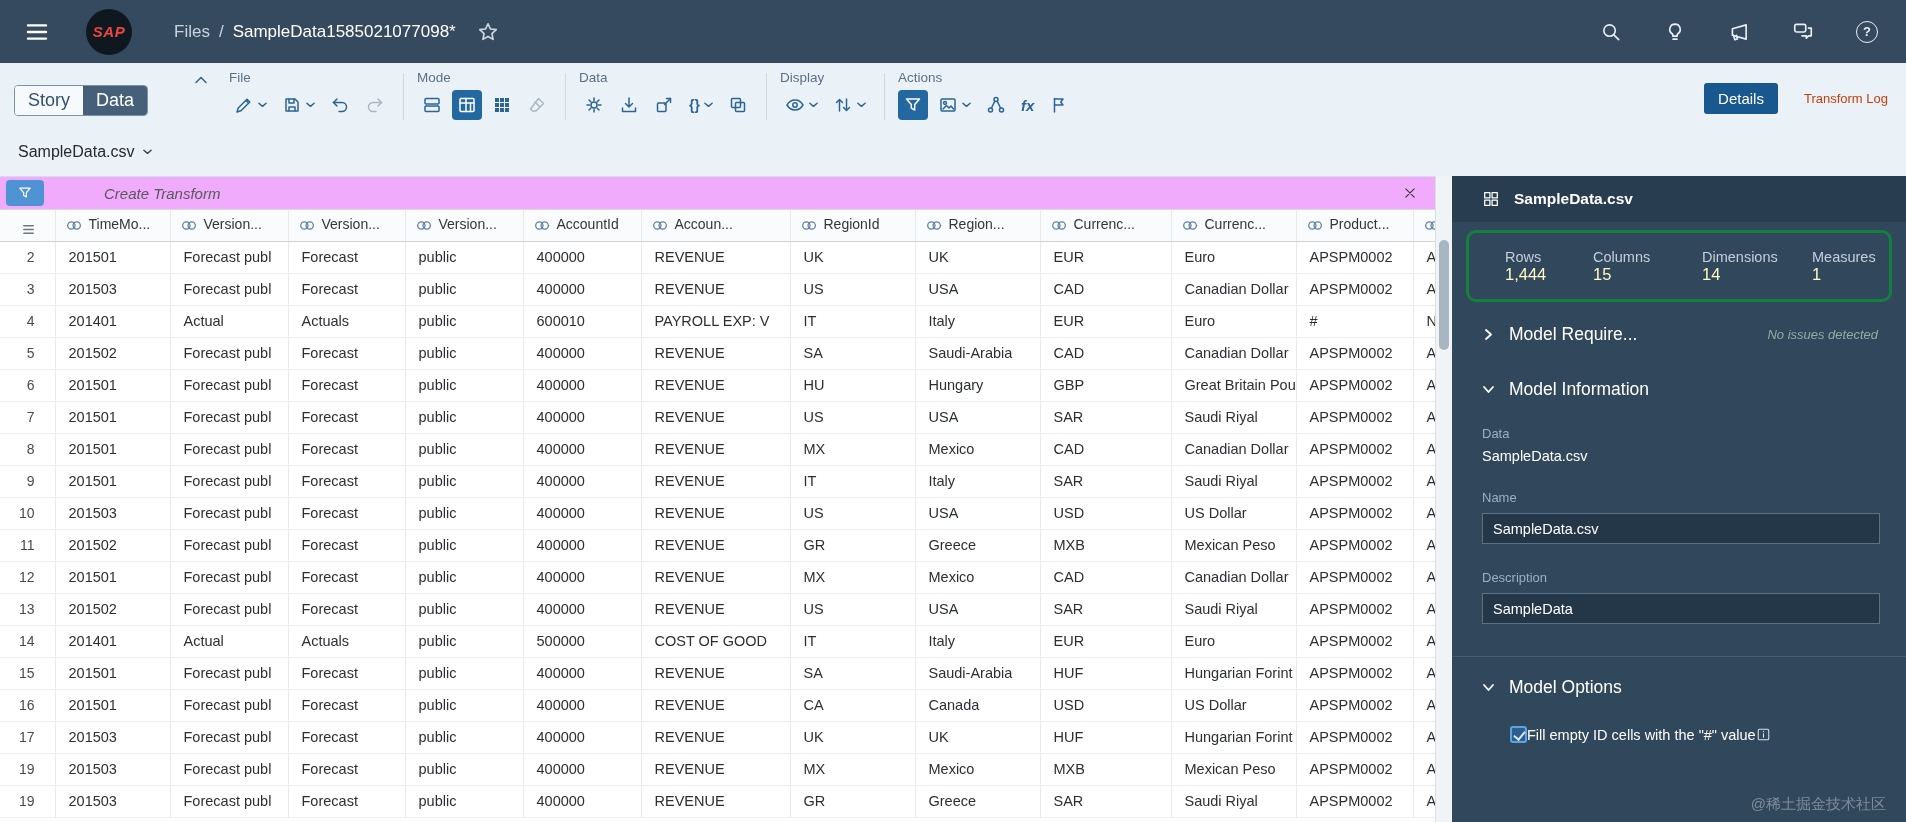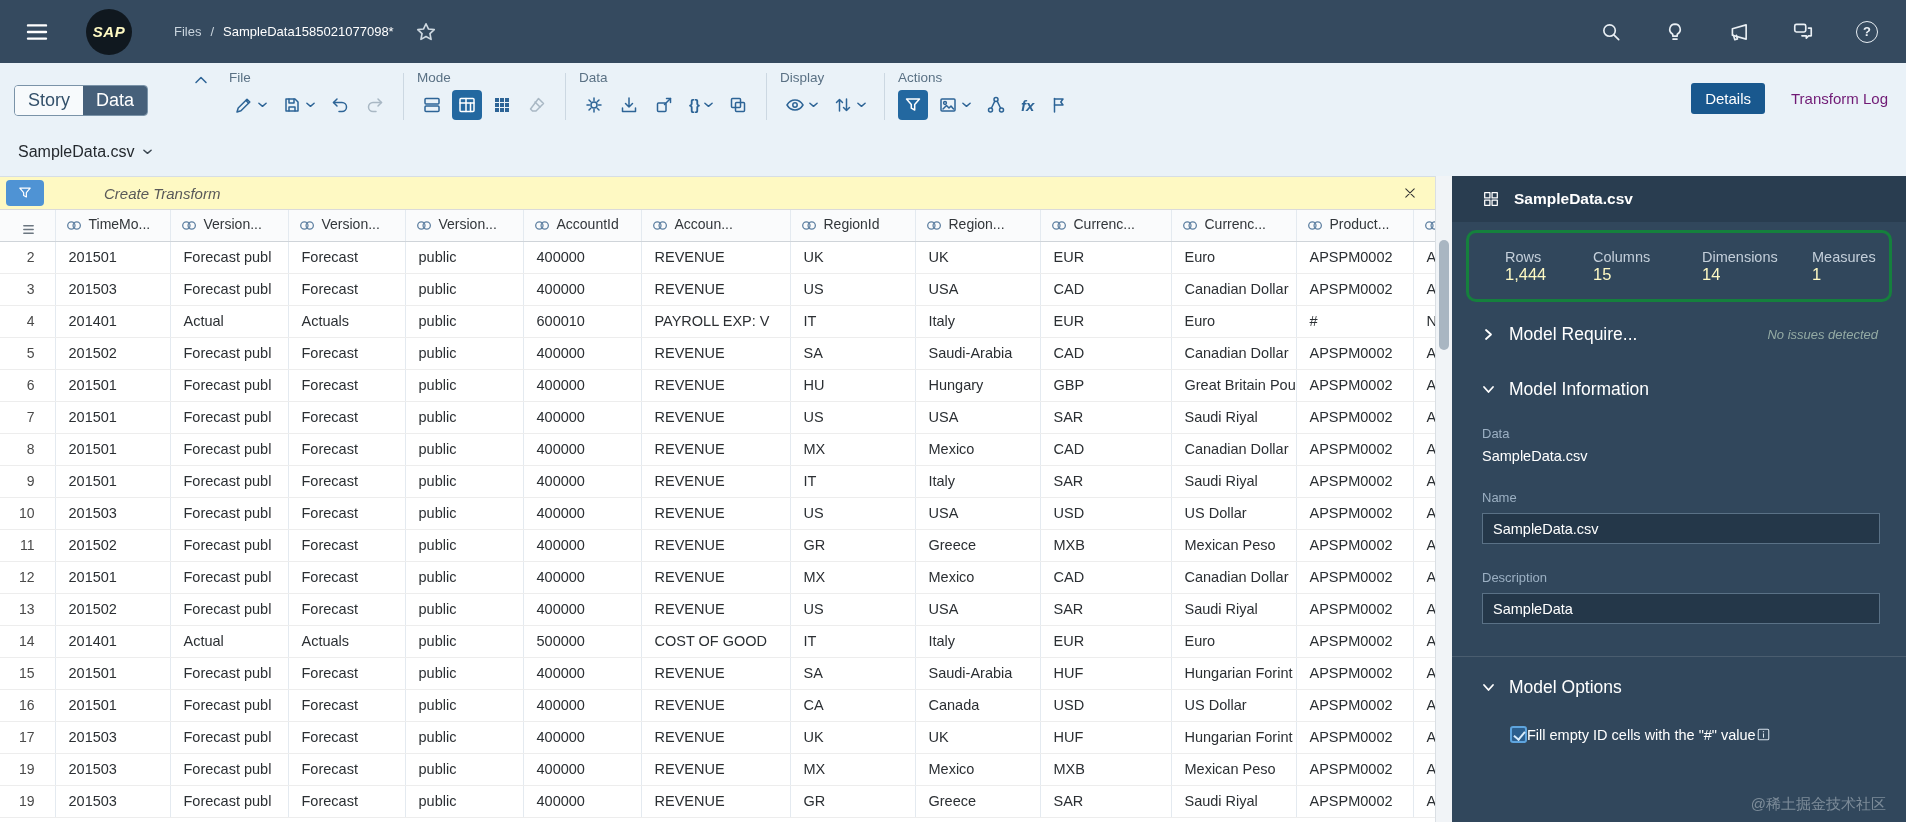--- a/index.html
+++ b/index.html
@@ -7,22 +7,22 @@
   body { font-family:"Liberation Sans", sans-serif; background:#eaf2f8; }
   .app { width:1906px; height:822px; display:flex; flex-direction:column; overflow:hidden; }
 
   
   .shell { height:63px; flex:0 0 auto; background:#354a5f; display:flex; align-items:center; padding:0 26px 0 22px; color:#fff; }
   .icon { width:20px; height:20px; fill:none; stroke:currentColor; stroke-width:1.5; stroke-linecap:round; stroke-linejoin:round; display:block; }
   .icon.fill { fill:currentColor; stroke:none; }
   .icon-btn { background:none; border:none; color:inherit; cursor:pointer; display:flex; align-items:center; justify-content:center; padding:2px; }
   .hamburger .icon { width:26px; height:24px; stroke-width:2; }
   .sap-logo { width:46px; height:46px; border-radius:50%; background:#10181f; display:flex; align-items:center; justify-content:center; margin:0 42px 0 34px; cursor:pointer; }
-  .sap-logo span { color:#fef9c3; font-weight:bold; font-style:italic; font-size:15px; letter-spacing:.5px; }
-  .breadcrumb { display:flex; align-items:center; font-size:13px; gap:9px; }
+  .sap-logo span { color:#ef4444; font-weight:bold; font-style:italic; font-size:15px; letter-spacing:.5px; }
+  .breadcrumb { display:flex; align-items:center; font-size:17px; gap:9px; }
   .bc-root { color:#c9d4dd; cursor:pointer; }
   .bc-sep { color:#c9d4dd; }
   .bc-title { color:#ffffff; }
   .fav-star { color:#cfd9e1; margin-left:10px; }
   .fav-star .icon { width:22px; height:22px; }
   .shell-right { margin-left:auto; display:flex; align-items:center; gap:38px; color:#e9eff4; }
   .shell-right .icon { width:22px; height:22px; }
   .help-circle { width:22px; height:22px; border:1.8px solid #e9eff4; border-radius:50%; display:flex; align-items:center; justify-content:center; font-size:13px; font-weight:bold; }
 
   
@@ -39,31 +39,31 @@
   .tb-icons { display:flex; align-items:center; gap:5px; margin-top:1px; }
   .tb-btn { display:flex; align-items:center; gap:4px; background:transparent; border:none; color:#2d6496; padding:4px 5px; height:30px; border-radius:4px; cursor:pointer; }
   .tb-btn.selected { background:#2368a0; color:#fff; }
   .tb-btn.disabled { color:#a9b8c4; }
   .tb-sep { width:1px; background:#ccd8e2; margin:10px 0 8px 0; }
   .mchev { width:9px; height:6px; fill:none; stroke:currentColor; stroke-width:1.6; stroke-linecap:round; stroke-linejoin:round; }
   .fx-glyph { font-style:italic; font-size:15px; font-weight:bold; }
   .brace-glyph { font-size:14px; font-weight:bold; }
   .toolbar-right { margin-left:auto; display:flex; align-items:center; gap:26px; margin-top:6px; }
   .details-btn { background:#19588e; color:#fff; border:none; border-radius:3px; padding:7px 14px; font-size:15px; cursor:pointer; }
-  .transform-log { color:#701a75; font-size:15px; cursor:pointer; }
+  .transform-log { color:#c2410c; font-size:13px; cursor:pointer; }
 
   
   .dataset-row { height:48px; flex:0 0 auto; display:flex; align-items:center; gap:8px; padding-left:18px; background:#eaf2f8; }
   .dataset-name { font-size:16px; color:#24292e; cursor:pointer; }
   .dataset-row .mchev { stroke:#3c4852; }
 
   
   .main { flex:1; display:flex; min-height:0; }
   .table-area { width:1435px; flex:0 0 auto; background:#fff; display:flex; flex-direction:column; overflow:hidden; border-top:1px solid #d6dee5; }
-  .transform-bar { height:33px; flex:0 0 auto; display:flex; align-items:center; border-bottom:1px solid #dadada; background:#fef9c3;justify-content:flex-end; }
+  .transform-bar { height:33px; flex:0 0 auto; display:flex; align-items:center; border-bottom:1px solid #dadada; background:#f0abfc;justify-content:flex-end; }
   .tb-blue { width:38px; height:26px; background:#4f93d4; border:none; border-radius:4px; margin-left:6px; display:flex; align-items:center; justify-content:center; color:#fff; cursor:pointer; }
   .tb-blue .icon { width:16px; height:16px; }
   .ct-text { font-style:italic; color:#595959; font-size:15px; margin-left:60px; }
   .ct-close { margin-left:auto; margin-right:16px; color:#333; }
   .ct-close .icon { width:14px; height:14px; }
 
   .grid-wrap { flex:1; overflow:hidden; }
   table { border-collapse:collapse; table-layout:fixed; width:1453px; }
   th, td { border-right:1px solid #e4eaf0; overflow:hidden; white-space:nowrap; }
   thead th { height:31px; background:#fafbfc; border-bottom:1px solid #cfd4d9; font-weight:400; font-size:14px; color:#32363a; text-align:left; padding-left:10px; position:relative; }

